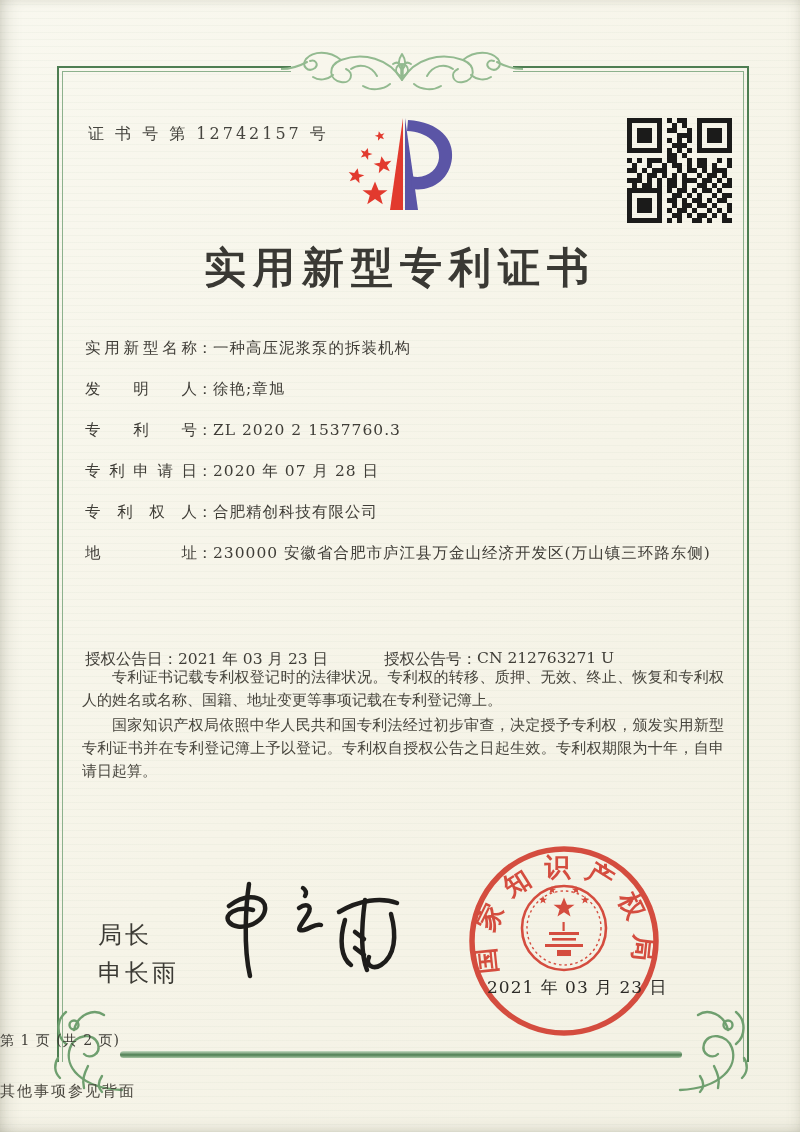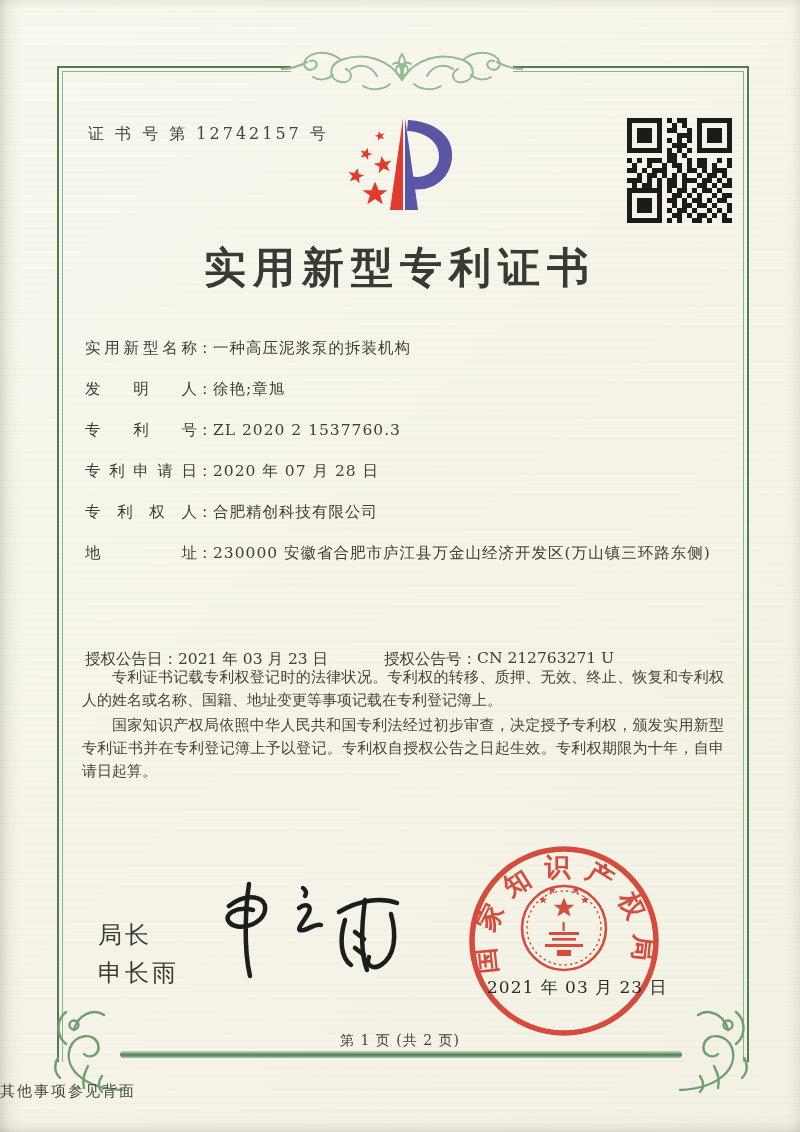--- a/index.html
+++ b/index.html
@@ -50,21 +50,21 @@
   .grant-row{position:absolute;left:85px;top:649px;width:640px;display:flex;
              font-size:15.5px;color:#3f3d37;}
   .grant-row .g2{margin-left:56px;}
   .paras{position:absolute;left:82px;top:666px;width:642px;}
   .legal-p{font-size:15px;line-height:23px;color:#47453d;text-align:justify;
            text-indent:2em;margin:0 0 2px 0;}
   .sig-block{position:absolute;left:98px;top:916px;font-size:24px;color:#3c3b35;letter-spacing:3px;line-height:38px;}
   .autograph{position:absolute;left:205px;top:870px;width:225px;height:118px;}
   .seal{position:absolute;left:465px;top:842px;width:198px;height:198px;opacity:.92;}
   .seal-date{position:absolute;left:487px;top:976px;font-size:17px;color:#2c2b27;letter-spacing:1px;}
-  .page-info{position:absolute;left:0;right:0;top:1032px;text-align:center;
+  .page-info{position:absolute;left:0;right:0;top:1032px;text-align:left;
              font-size:14px;color:#3f3d37;letter-spacing:1px;}
   .back-note{position:absolute;left:0;right:0;top:1082px;text-align:left;
              font-size:15px;color:#4a473f;letter-spacing:2px;}
   .ornament-top{position:absolute;left:281px;top:40px;width:242px;height:60px;}
   .corner-orn{position:absolute;top:998px;width:82px;height:100px;}
   .corner-orn.left{left:44px;}
   .corner-orn.right{left:676px;transform:scaleX(-1);}
 </style>
 </head>
 <body>

